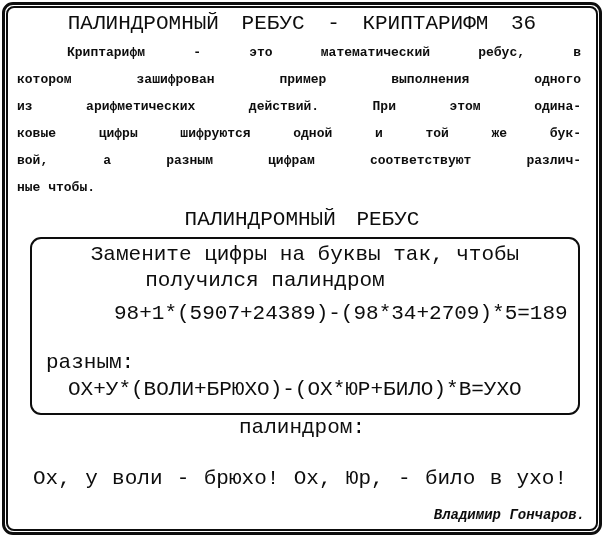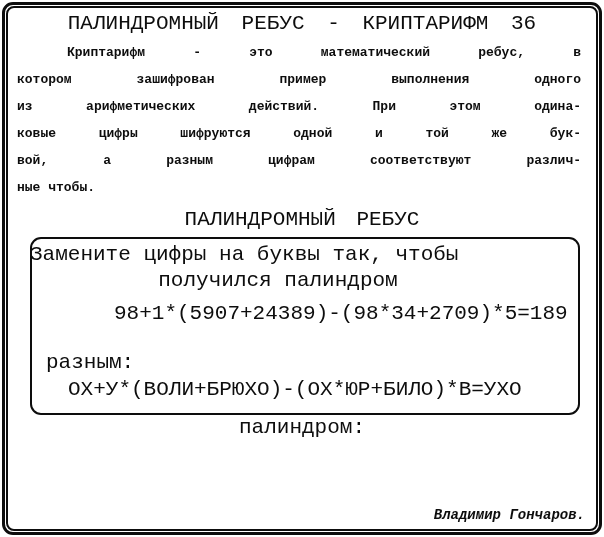--- a/index.html
+++ b/index.html
@@ -69,22 +69,22 @@
   .puzzle-box {
     position: absolute;
     top: 237px;
     left: 30px;
     width: 550px;
     height: 178px;
     box-sizing: border-box;
     border: 2.5px solid #0d0d0d;
     border-radius: 11px;
   }
-  .instr1 { top: 242px; left: 30px; width: 550px; text-align: left; }
-  .instr2 { top: 268px; left: 30px; width: 470px; text-align: center; padding-left: 13px; }
+  .instr1 { top: 242px; left: 30px; width: 550px; text-align: center; }
+  .instr2 { top: 268px; left: 30px; width: 470px; text-align: center; }
   .equation { top: 301px; left: 67px; margin-left: 47px; }
   .answer-label { top: 350px; left: 46px; }
   .answer-equation { top: 377px; left: 68px; }
   .palindrome-label { top: 415px; left: 0; right: 0; text-align: center; }
   .palindrome-text {
     top: 466px;
     left: 33px;
     width: 534px;
     white-space: normal;
     text-align: justify;
@@ -126,16 +126,17 @@
   <div class="txt bold instr2">получился палиндром</div>
 
   <div class="txt equation">98+1*(5907+24389)-(98*34+2709)*5=189</div>
 
   <div class="txt bold answer-label">разным:</div>
 
   <div class="txt answer-equation">ОХ+У*(ВОЛИ+БРЮХО)-(ОХ*ЮР+БИЛО)*В=УХО</div>
 
   <div class="txt bold palindrome-label">палиндром:</div>
 
+  <div class="txt palindrome-text">Ох, у воли - брюхо! Ох, Юр, - било в ухо!</div>
 
   <div class="txt signature">Владимир Гончаров.</div>
 
 </div>
 
 </body></html>

